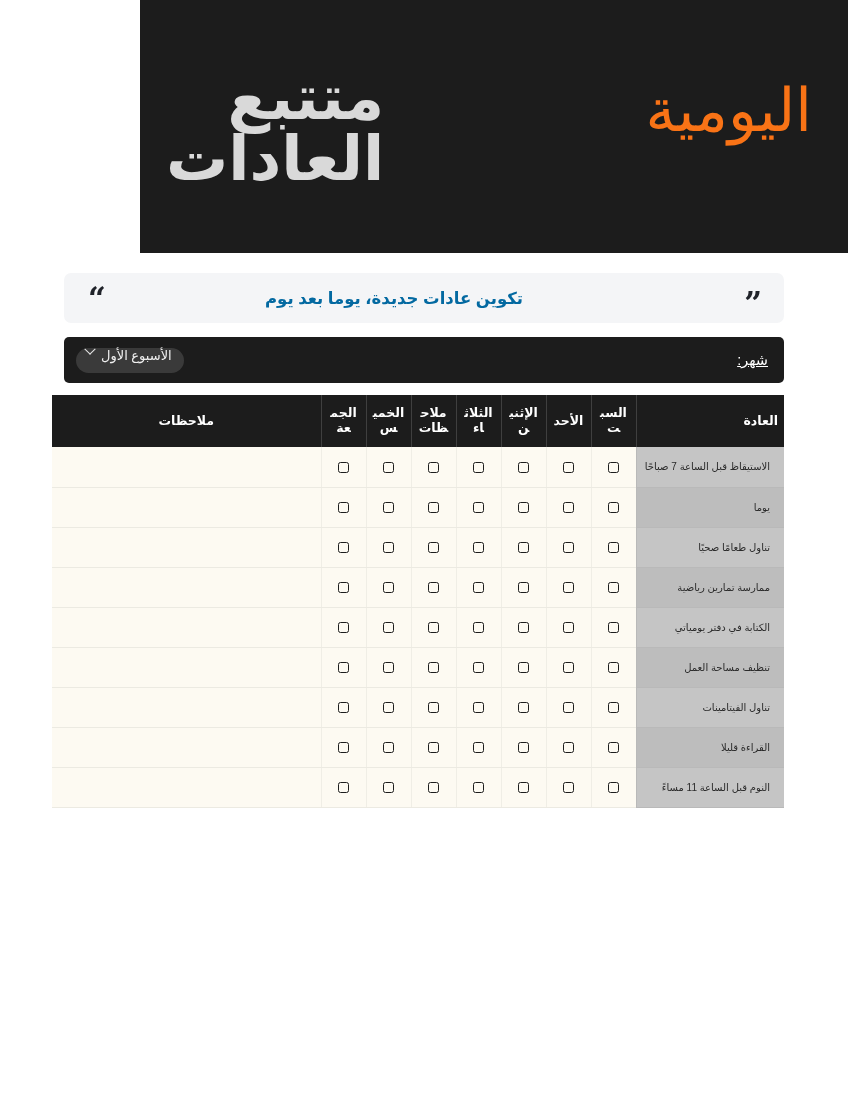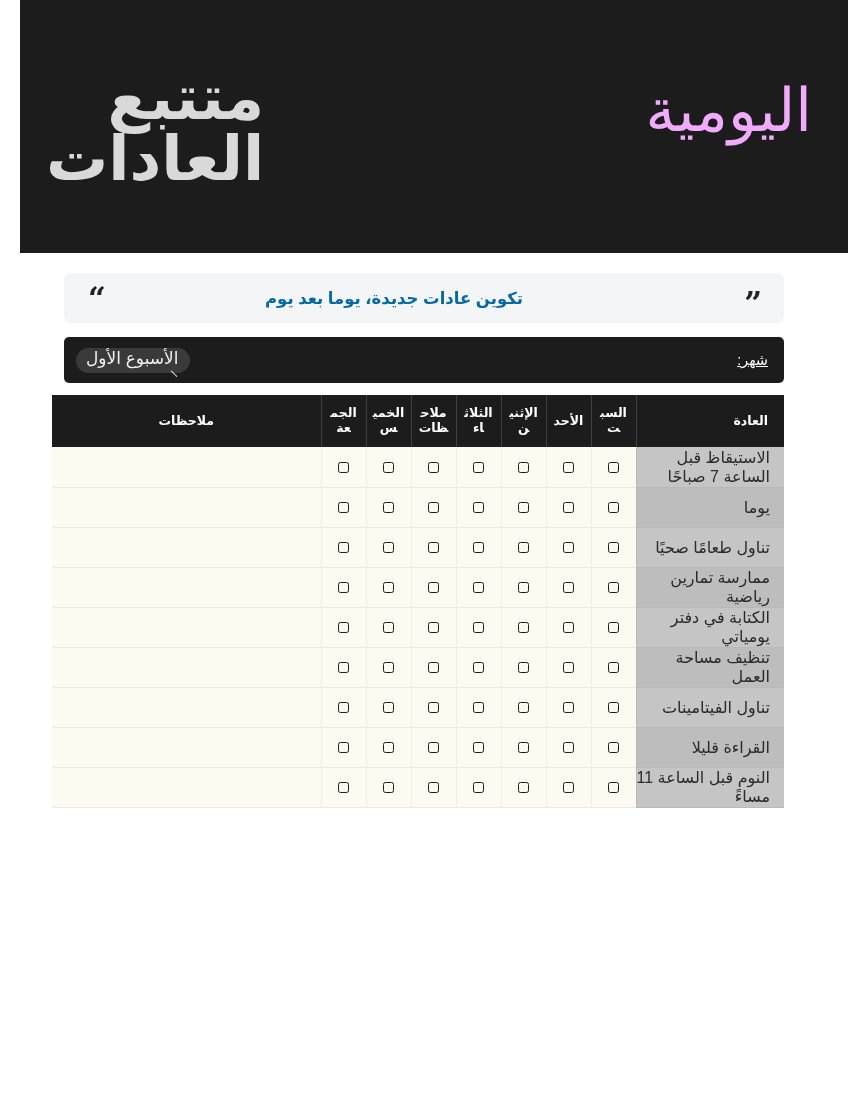--- a/index.html
+++ b/index.html
@@ -12,21 +12,21 @@
 
   body {
     background: #ffffff;
     font-family: "Liberation Sans", "DejaVu Sans", sans-serif;
     overflow: hidden;
   }
 
   
   .masthead {
     position: relative;
-    width: 828px;
+    width: 708px;
     height: 253px;
     background: #1c1c1c;
     display: flex;
     align-items: center;
   }
 
   .masthead-inner {
     width: 100%;
     height: 100%;
     display: flex;
@@ -43,21 +43,21 @@
     font-size: 62px;
     font-weight: 700;
     line-height: 0.98;
     letter-spacing: 0px;
     white-space: pre-line;
     direction: rtl;
     padding-top: 4px;
   }
 
   .brand-sub {
-    color: #f0abfc;
+    color: #f97316;
     font-family: "DejaVu Serif", "Liberation Serif", serif;
     font-size: 60px;
     font-weight: 400;
     line-height: 1;
     direction: rtl;
     padding-bottom: 34px;
     padding-right: 8px;
   }
 
   
@@ -116,31 +116,31 @@
   .month-label {
     color: #ffffff;
     font-size: 14.5px;
     font-weight: 400;
     direction: rtl;
     text-decoration: underline;
   }
 
   .week-select {
     display: inline-flex;
-    flex-direction: column;
+    flex-direction: row;
     align-items: flex-start;
     gap: 7px;
     background: #3a3a3a;
     border: 0;
     border-radius: 14px;
     height: 25px;
     padding: 0 12px 0 10px;
     color: #f0f0f0;
     font-family: inherit;
-    font-size: 17px;
+    font-size: 13px;
     direction: rtl;
     cursor: pointer;
   }
 
   .chev {
     display: inline-block;
     width: 8px; height: 8px;
     border-right: 1.4px solid #e6e6e6;
     border-bottom: 1.4px solid #e6e6e6;
     transform: rotate(45deg) translate(-2px,-2px);
@@ -163,41 +163,41 @@
     height: 52px;
     padding: 4px 6px;
     vertical-align: middle;
     border-left: 1px solid #3f3f3f;
     border-right: 1px solid #3f3f3f;
     word-break: break-word;
     line-height: 1.18;
   }
   .tracker thead th.th-habit {
     text-align: right;
-    padding-right: 16px;
+    padding-right: 6px;
     border-right: none;
   }
   .tracker thead th.th-notes {
     text-align: center;
     border-left: none;
   }
   .tracker thead th.th-day { text-align: center; }
 
   .tracker tbody td {
     height: 40px;
     border-bottom: 1px solid #eceae2;
     border-left: 1px solid #f0eee6;
     border-right: 1px solid #f0eee6;
     vertical-align: middle;
   }
 
   .td-habit {
     background: #c5c5c5;
     color: #2a2a2a;
-    font-size: 16px;
+    font-size: 10px;
     text-align: right;
     padding-right: 14px;
     border-bottom: 1px solid #b9b9b9 !important;
     border-left: 1px solid #b9b9b9 !important;
     border-right: none !important;
     direction: rtl;
   }
   tbody tr:nth-child(even) .td-habit { background: #bdbdbd; }
 
   .td-day {

